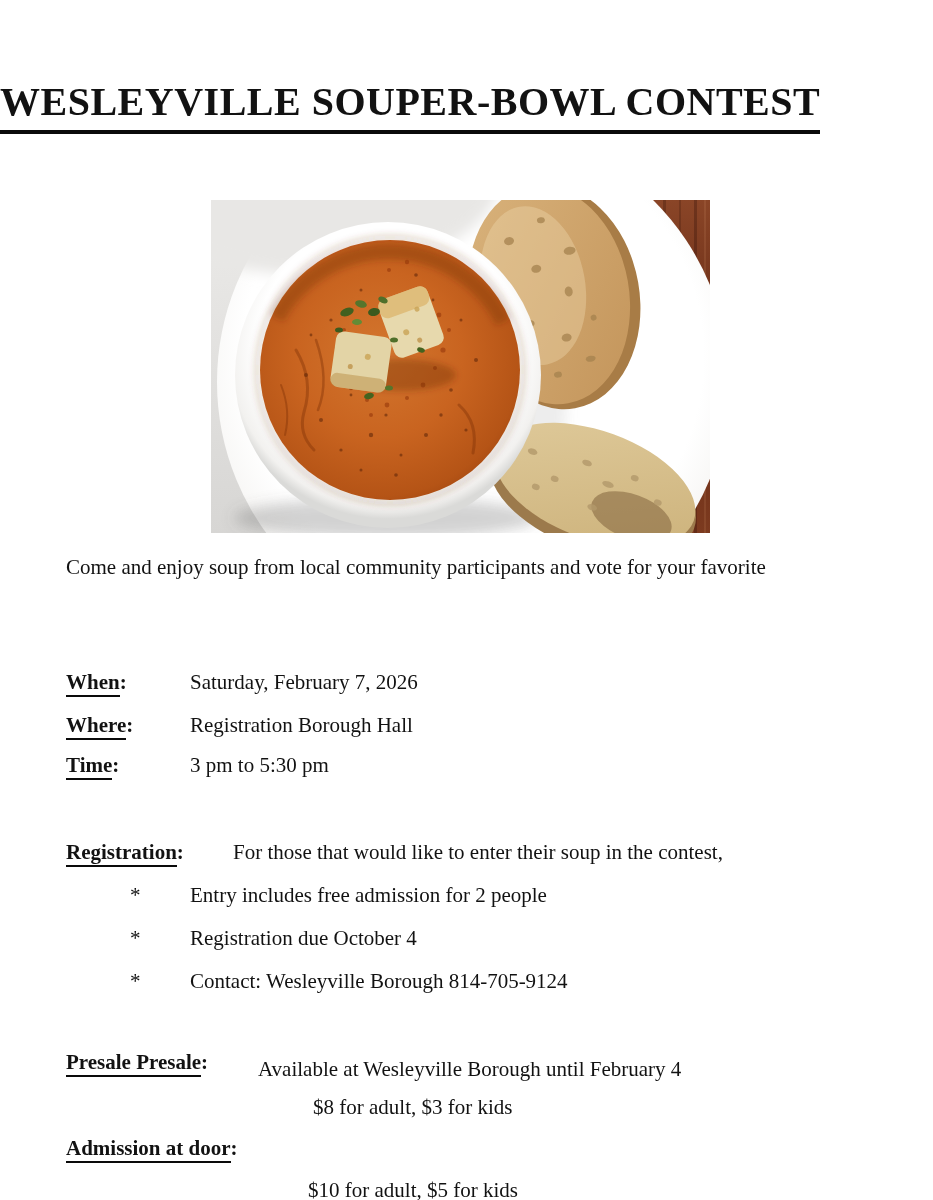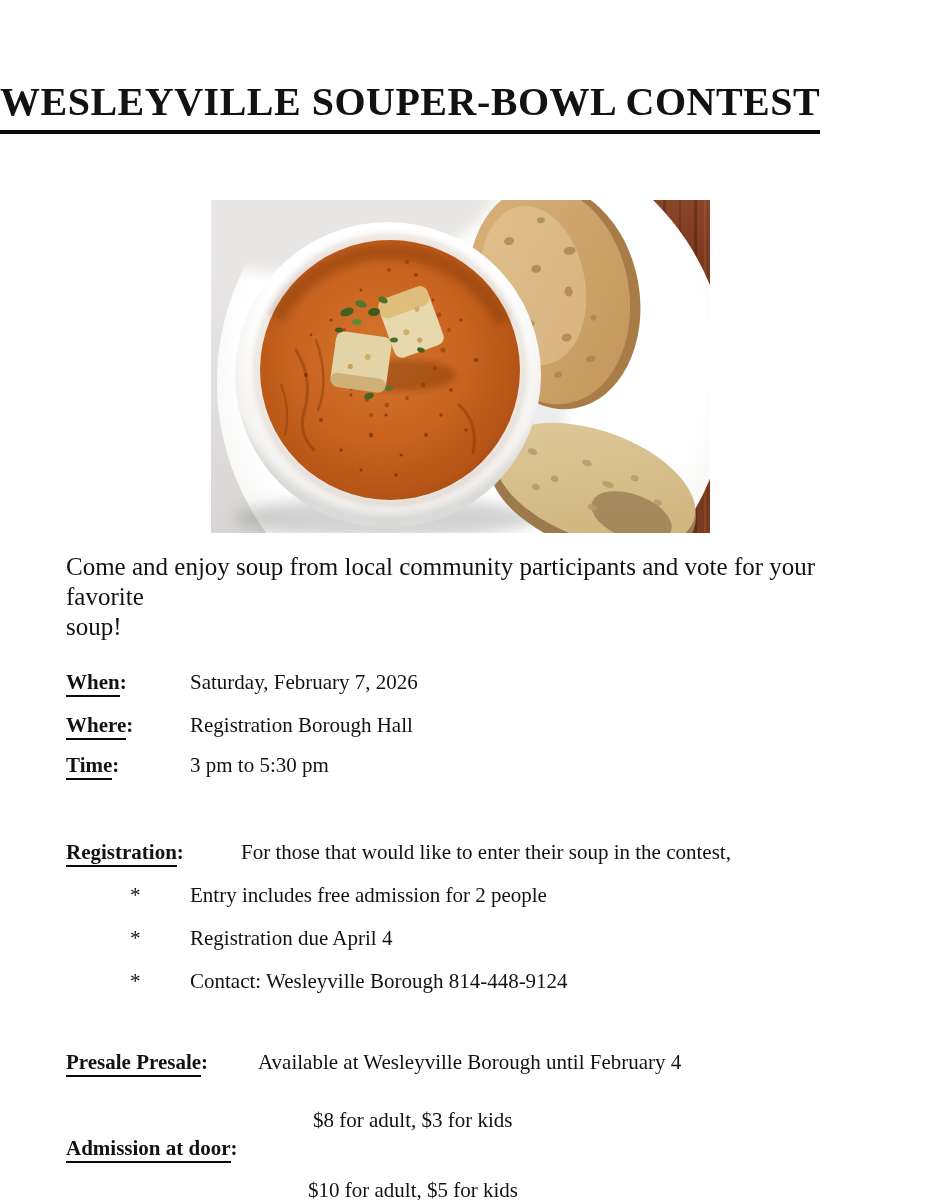--- a/index.html
+++ b/index.html
@@ -27,36 +27,36 @@
     position:absolute; left:211px; top:200px;
     width:499px; height:333px;
   }
   .row {
     position:absolute; left:0; width:933px;
     font-size:21px; line-height:26px;
     white-space:nowrap;
   }
   .intro {
     position:absolute; left:66px; top:552px; width:820px;
-    font-size:25px; line-height:30px;
+    font-size:21px; line-height:30px;
   }
   .at { position:absolute; top:1px; }
   .lbl-text {
     font-weight:bold;
     border-bottom:2px solid #0a0a0a;
     padding-bottom:1px;
   }
   .colon { font-weight:bold; }
   .x66  { left:66px;  }
   .x130 { left:130px; }
   .x190 { left:190px; }
-  .x233 { left:233px;margin-left:8px; }
-  .x258 { left:258px; }
+  .x233 { left:233px; }
+  .x258 { left:258px;margin-top:7px; }
   .x308 { left:308px;margin-top:42px; }
-  .x313 { left:313px;margin-top:13px; }
+  .x313 { left:313px; }
 </style>
 </head>
 <body>
 
 <div class="page">
 
   <div class="title">
     <span class="title-underline">WESLEYVILLE SOUPER-BOWL CONTEST</span>
   </div>
 
@@ -236,21 +236,20 @@
         <ellipse cx="128" cy="130" rx="4" ry="2.5" fill="#3c5a1e"></ellipse>
         <ellipse cx="158" cy="196" rx="5" ry="3" fill="#44631f" transform="rotate(-15 158 196)"></ellipse>
         <ellipse cx="178" cy="188" rx="4" ry="2.5" fill="#55752c"></ellipse>
         <ellipse cx="210" cy="150" rx="4" ry="2.5" fill="#44631f" transform="rotate(20 210 150)"></ellipse>
       </g>
     </svg>
   </div>
 
   <div class="intro">
     <div>Come and enjoy soup from local community participants and vote for your favorite</div>
-    <div>soup!</div>
   </div>
 
   <div class="row" style="top:668px">
     <span class="at x66"><span class="lbl-text">When</span><span class="colon">:</span></span>
     <span class="at x190">Saturday, February 7, 2026</span>
   </div>
   <div class="row" style="top:711px">
     <span class="at x66"><span class="lbl-text">Where</span><span class="colon">:</span></span>
     <span class="at x190">Registration Borough Hall</span>
   </div>
@@ -262,25 +261,25 @@
   <div class="row" style="top:838px">
     <span class="at x66"><span class="lbl-text">Registration</span><span class="colon">:</span></span>
     <span class="at x233">For those that would like to enter their soup in the contest,</span>
   </div>
   <div class="row" style="top:881px">
     <span class="at x130">*</span>
     <span class="at x190">Entry includes free admission for 2 people</span>
   </div>
   <div class="row" style="top:924px">
     <span class="at x130">*</span>
-    <span class="at x190">Registration due April 4</span>
+    <span class="at x190">Registration due October 4</span>
   </div>
   <div class="row" style="top:967px">
     <span class="at x130">*</span>
-    <span class="at x190">Contact: Wesleyville Borough 814-448-9124</span>
+    <span class="at x190">Contact: Wesleyville Borough 814-705-9124</span>
   </div>
 
   <div class="row" style="top:1048px">
     <span class="at x66"><span class="lbl-text">Presale Presale</span><span class="colon">:</span></span>
     <span class="at x258">Available at Wesleyville Borough until February 4</span>
   </div>
   <div class="row" style="top:1093px">
     <span class="at x313">$8 for adult, $3 for kids</span>
   </div>
 

